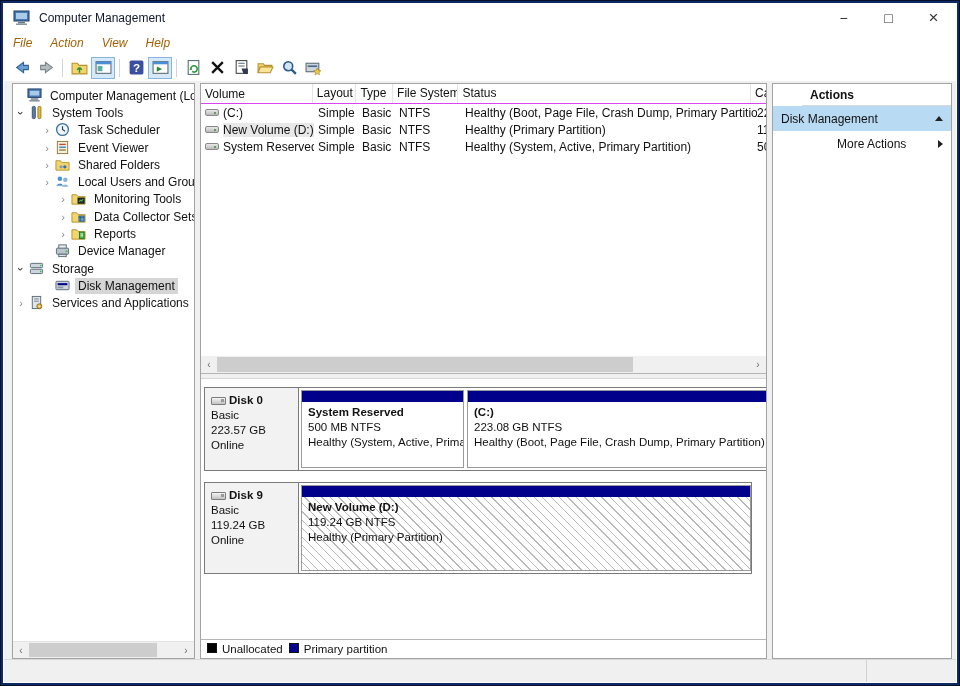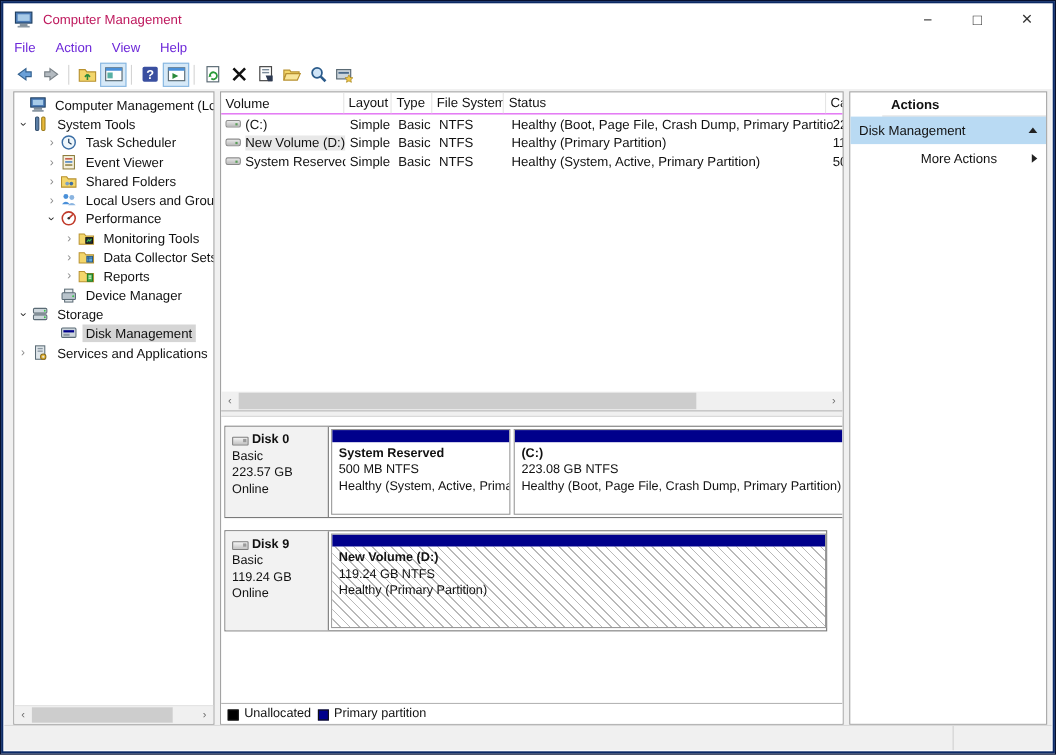--- a/index.html
+++ b/index.html
@@ -3,26 +3,26 @@
 <meta charset="utf-8">
 <style>
   * { margin:0; padding:0; box-sizing:border-box; }
   html,body { width:960px; height:686px; background:#0c1a45; font-family:"Liberation Sans", sans-serif; }
   .window { position:absolute; inset:0; background:#fff; border:1px solid #06102e; outline:2px solid #0c2a66; outline-offset:-3px; display:flex; flex-direction:column; }
   .inner { position:absolute; inset:3px; background:#fff; display:flex; flex-direction:column; }
 
   
   .titlebar { height:27px; display:flex; align-items:center; background:#fff; flex:0 0 auto; }
   .title-icon { width:18px; height:16px; margin:0 8px 0 9px; }
-  .title-text { font-size:12px; color:#be185d; flex:1; }
+  .title-text { font-size:12px; color:#0f172a; flex:1; }
   .win-controls { display:flex; height:100%; }
   .win-btn { width:45px; display:flex; align-items:center; justify-content:center; font-size:14px; color:#333; }
 
   
-  .menubar { height:23px; display:flex; align-items:center; background:#fff; font-size:12px; color:#6d28d9; flex:0 0 auto; }
+  .menubar { height:23px; display:flex; align-items:center; background:#fff; font-size:12px; color:#a16207; flex:0 0 auto;font-style:italic; }
   .menu-item { padding:3px 9px; }
 
   
   .toolbar { height:27px; display:flex; align-items:center; background:#fff; padding-left:6px; flex:0 0 auto; }
   .tb-btn { width:24px; height:22px; display:flex; align-items:center; justify-content:center; border:1px solid transparent; }
   .tb-btn.toggled { background:#d6e9f8; border:1px solid #86b6e0; }
   .tb-sep { width:1px; height:18px; background:#d4d4d4; margin:0 4px; }
   .tb-btn svg { width:17px; height:17px; }
 
   
@@ -73,21 +73,21 @@
   .p-sysres { width:163px; flex:0 0 auto; } .p-c { flex:1; } .p-d { width:450px; flex:0 0 auto; }
   .part-bar { height:11px; background:#00008b; flex:0 0 auto; }
   .part-body { flex:1; padding:3px 0 0 6px; font-size:11.5px; line-height:15px; color:#111; white-space:nowrap; overflow:hidden; }
   .part-body .pn { font-weight:bold; }
   .part.selected .part-body { background:repeating-linear-gradient(45deg,#ffffff 0px,#ffffff 5px,#b9b9b9 5px,#b9b9b9 6px); }
 
   
   .legend { height:19px; border-top:1px solid #b5b5b5; display:flex; align-items:center; gap:6px; padding-left:6px; font-size:11.5px; color:#111; flex:0 0 auto; background:#fff; }
   .sw { width:10px; height:10px; border:1px solid #111; flex:0 0 auto; }
   .sw-unalloc { background:#000000; } .sw-primary { background:#00008b; }
-  .leg-item { display:flex; align-items:flex-end; gap:5px; }
+  .leg-item { display:flex; align-items:flex-start; gap:5px; }
 
   
   .actions-panel { width:180px; display:flex; flex-direction:column; font-size:12px; color:#111; overflow:hidden; }
   .actions-title { font-weight:bold; padding:4px 8px; border-bottom:1px solid #d9d9d9; height:22px;margin-left:29px; }
   .action-group { height:25px; background:#b9daf3; display:flex; align-items:center; padding:0 8px; }
   .action-group .glabel { flex:1; }
   .tri-up { width:0; height:0; border-left:4px solid transparent; border-right:4px solid transparent; border-bottom:5px solid #222; }
   .action-more { height:25px; display:flex; align-items:center; padding:0 8px 0 64px; }
   .action-more .mlabel { flex:1; }
   .tri-right { width:0; height:0; border-top:4px solid transparent; border-bottom:4px solid transparent; border-left:5px solid #222; }
@@ -263,29 +263,20 @@
           <span class="chev col">›</span>
           <span class="ic"><svg viewBox="0 0 16 16">
                   <circle cx="5.2" cy="5" r="2.4" fill="#4a90d9"></circle>
                   <path d="M1.5 12.5 q3.7 -4.8 7.4 0 z" fill="#4a90d9"></path>
                   <circle cx="11" cy="6" r="2.4" fill="#8ab4e0"></circle>
                   <path d="M7.3 13.5 q3.7 -4.4 7.4 0 z" fill="#8ab4e0"></path>
                 </svg></span>
           <span class="lbl">Local Users and Groups</span>
         </div>
 
-        <div class="ti lvl2">
-          <span class="chev exp">›</span>
-          <span class="ic"><svg viewBox="0 0 16 16">
-                  <circle cx="8" cy="8" r="6.3" fill="#fff" stroke="#c03a2a" stroke-width="1.5"></circle>
-                  <path d="M8 8 L12 4.2" stroke="#c03a2a" stroke-width="1.5"></path>
-                  <circle cx="8" cy="8" r="1.2" fill="#333"></circle>
-                </svg></span>
-          <span class="lbl">Performance</span>
-        </div>
 
         <div class="ti lvl3">
           <span class="chev col">›</span>
           <span class="ic"><svg viewBox="0 0 16 16">
                   <path d="M1 4 h5 l1.5 2 H15 v8 H1 z" fill="#f3d66b" stroke="#b8912f"></path>
                   <rect x="7.5" y="7.5" width="6.5" height="5.5" fill="#26323a" stroke="#111"></rect>
                   <path d="M8.5 11.5 l1.6 -1.8 1.2 1 1.7 -2" stroke="#3ac34a" stroke-width="1.1" fill="none"></path>
                 </svg></span>
           <span class="lbl">Monitoring Tools</span>
         </div>

